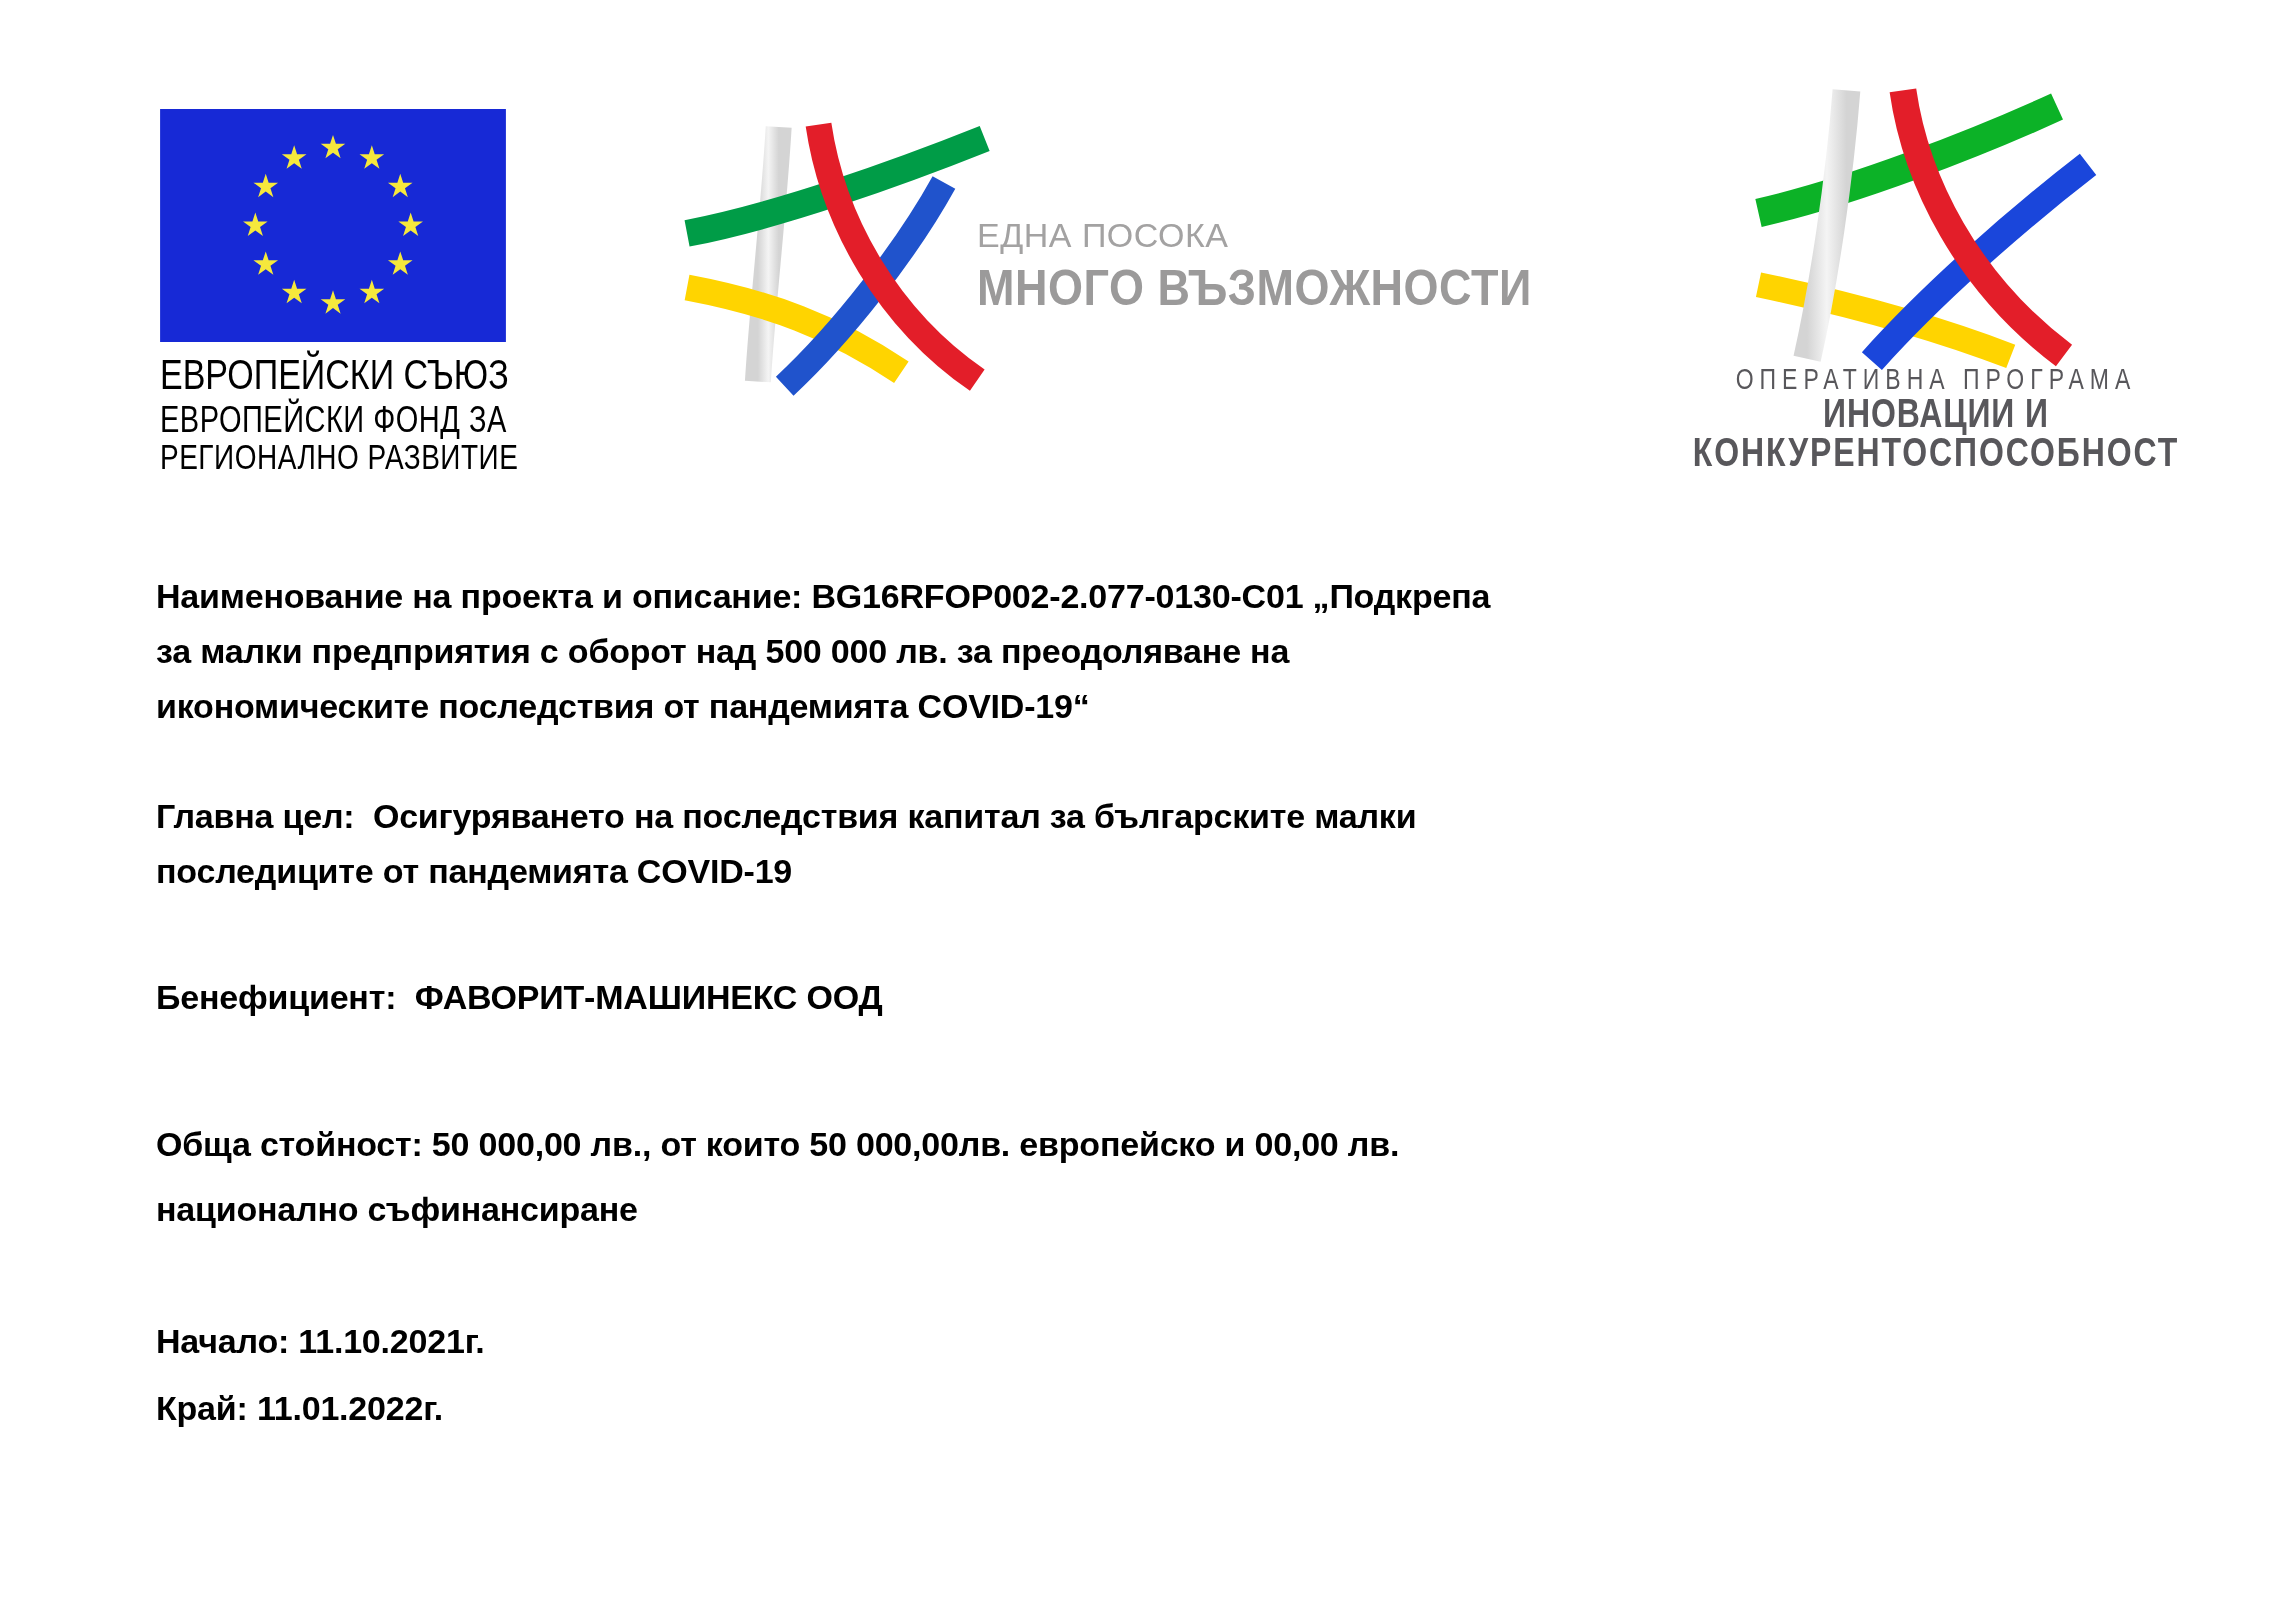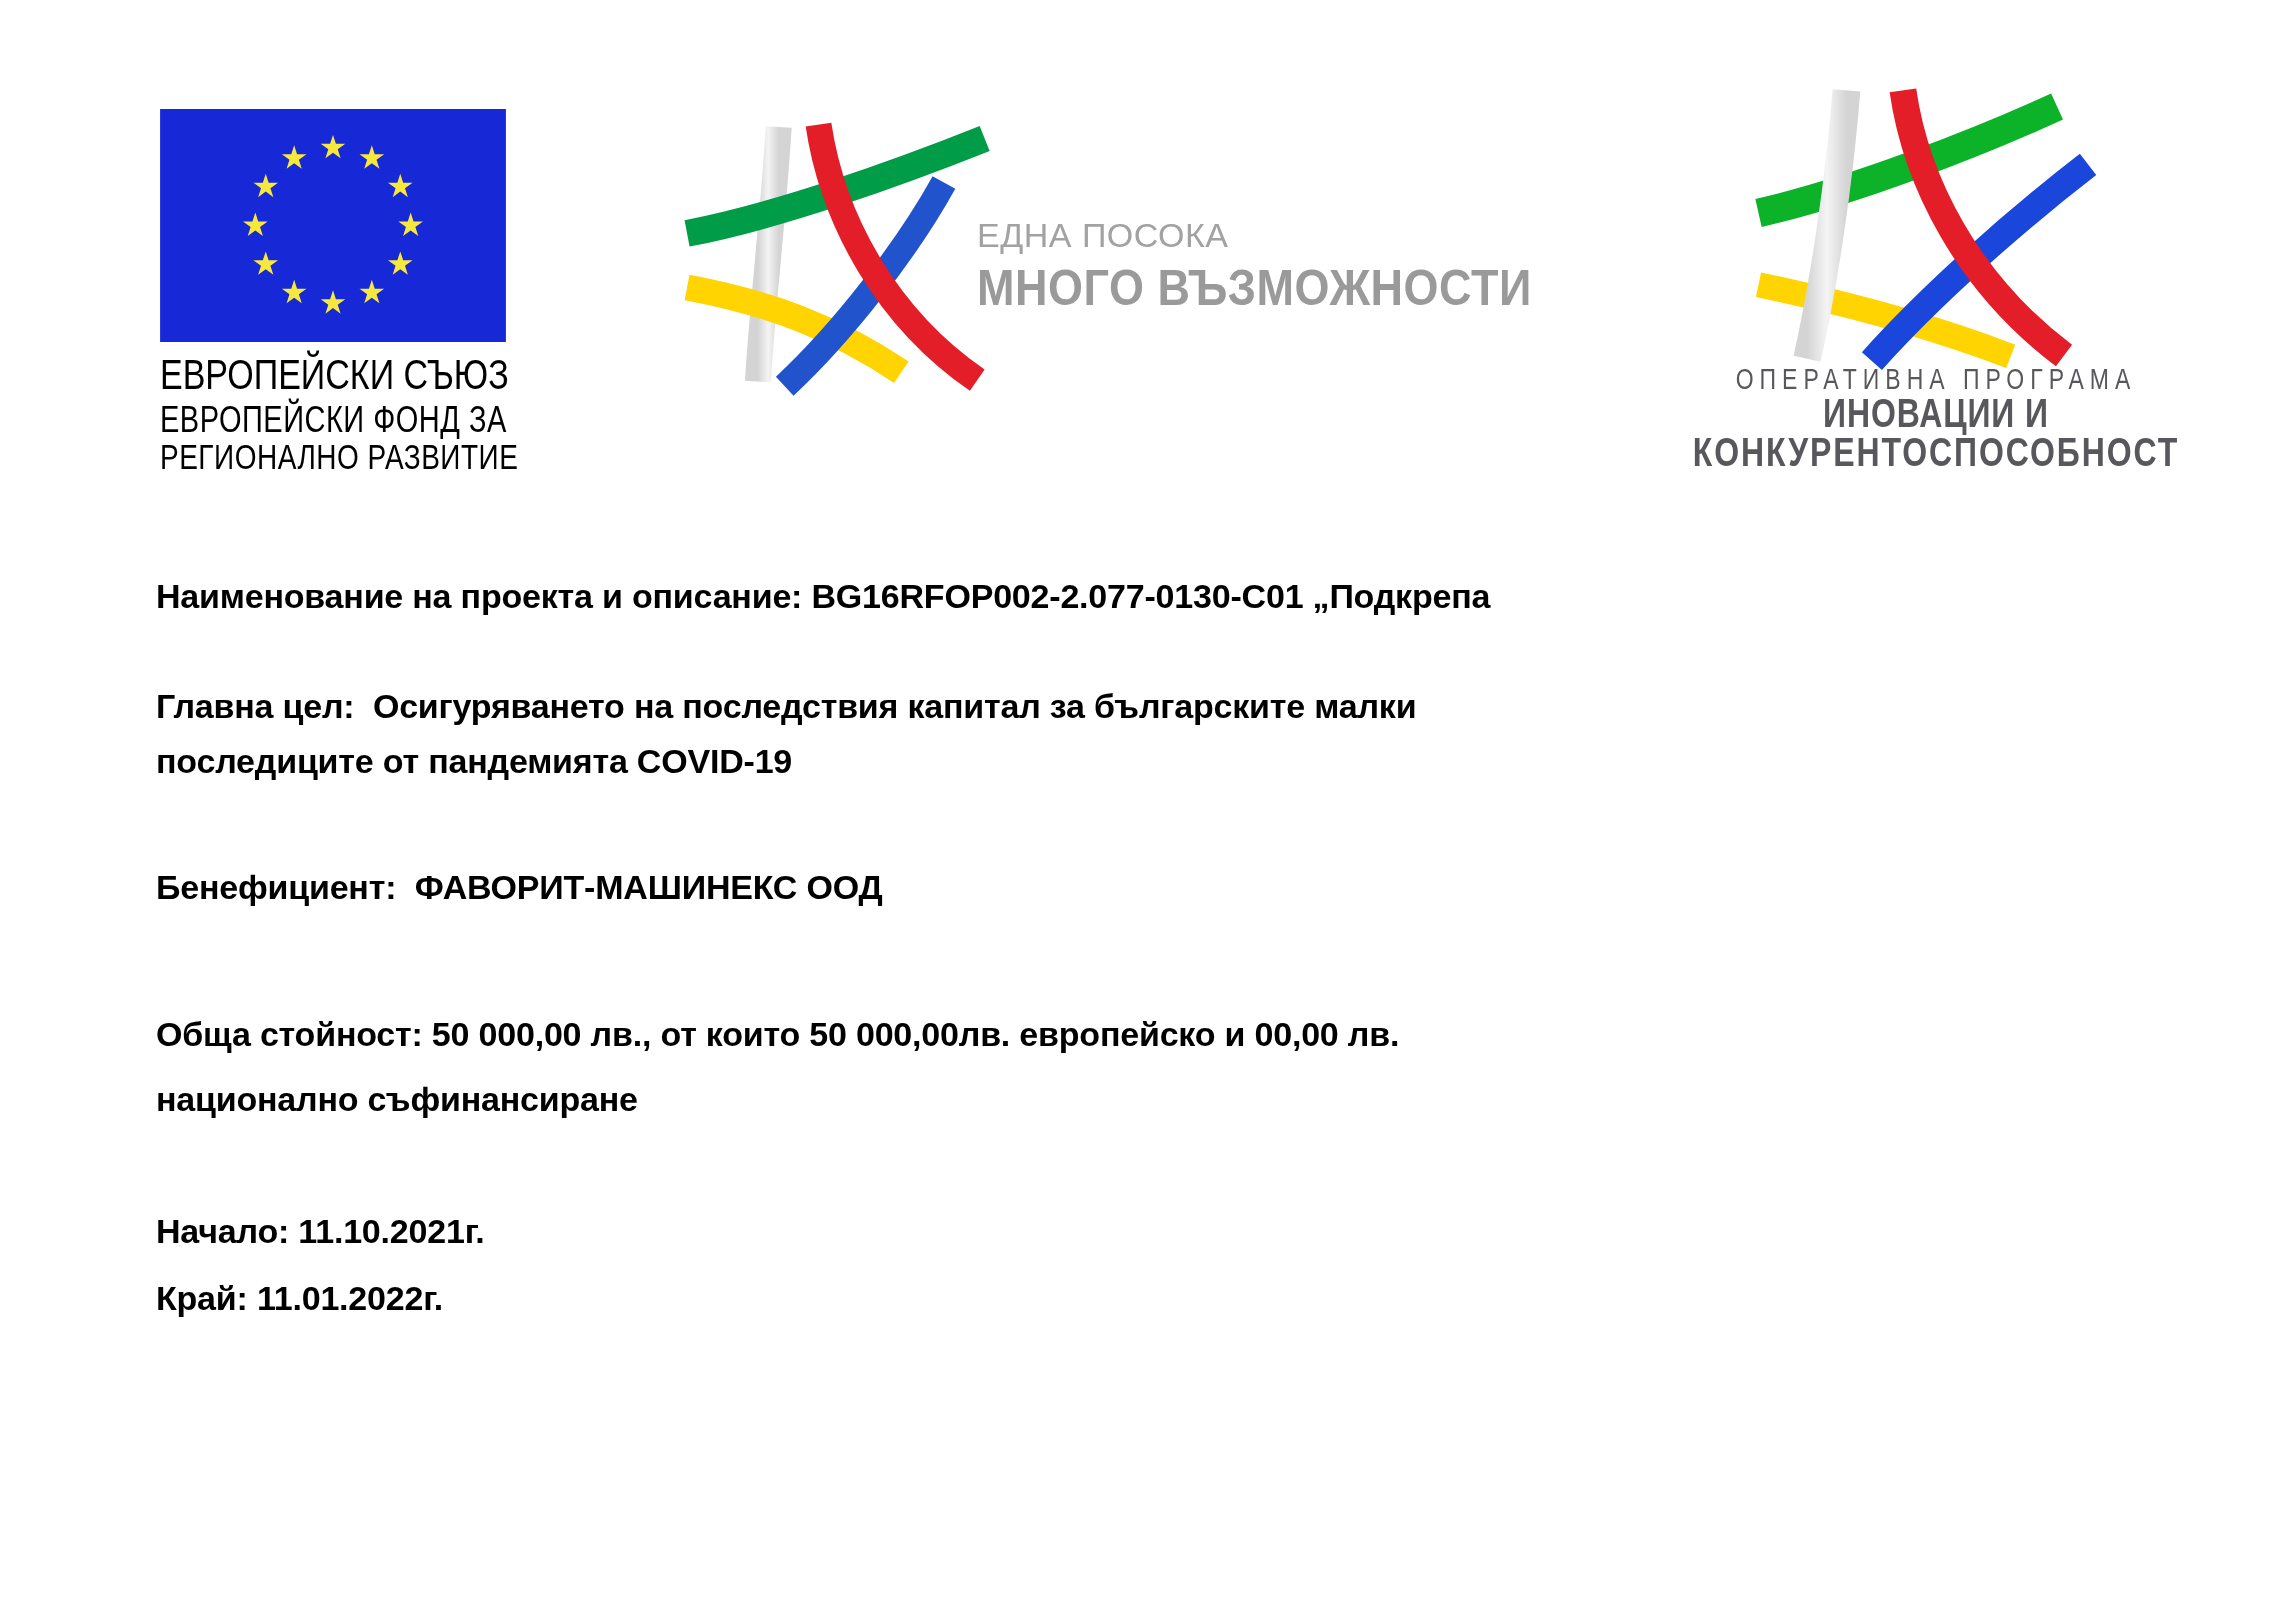--- a/index.html
+++ b/index.html
@@ -115,20 +115,22 @@
       <path d="M 462,5 C 490,200 600,420 810,578" fill="none" style="stroke:var(--ribbon-red)" stroke-width="58"></path>
     </svg>
     <div class="op-line op-l1">ОПЕРАТИВНА ПРОГРАМА</div>
     <div class="op-line op-l2">ИНОВАЦИИ И</div>
     <div class="op-line op-l3">КОНКУРЕНТОСПОСОБНОСТ</div>
   </div>
 
   <div class="text-block">
     <div class="para p1">
         <div class="line">Наименование на проекта и описание: BG16RFOP002-2.077-0130-C01 „Подкрепа</div>
+        <div class="line">за малки предприятия с оборот над 500 000 лв. за преодоляване на</div>
+        <div class="line">икономическите последствия от пандемията COVID-19“</div>
       </div>
     <div class="para p2">
         <div class="line">Главна цел:  Осигуряването на последствия капитал за българските малки</div>
         <div class="line">последиците от пандемията COVID-19</div>
       </div>
     <div class="para p3">
         <div class="line">Бенефициент:  ФАВОРИТ-МАШИНЕКС ООД</div>
       </div>
     <div class="para p4">
         <div class="line">Обща стойност: 50 000,00 лв., от които 50 000,00лв. европейско и 00,00 лв.</div>

